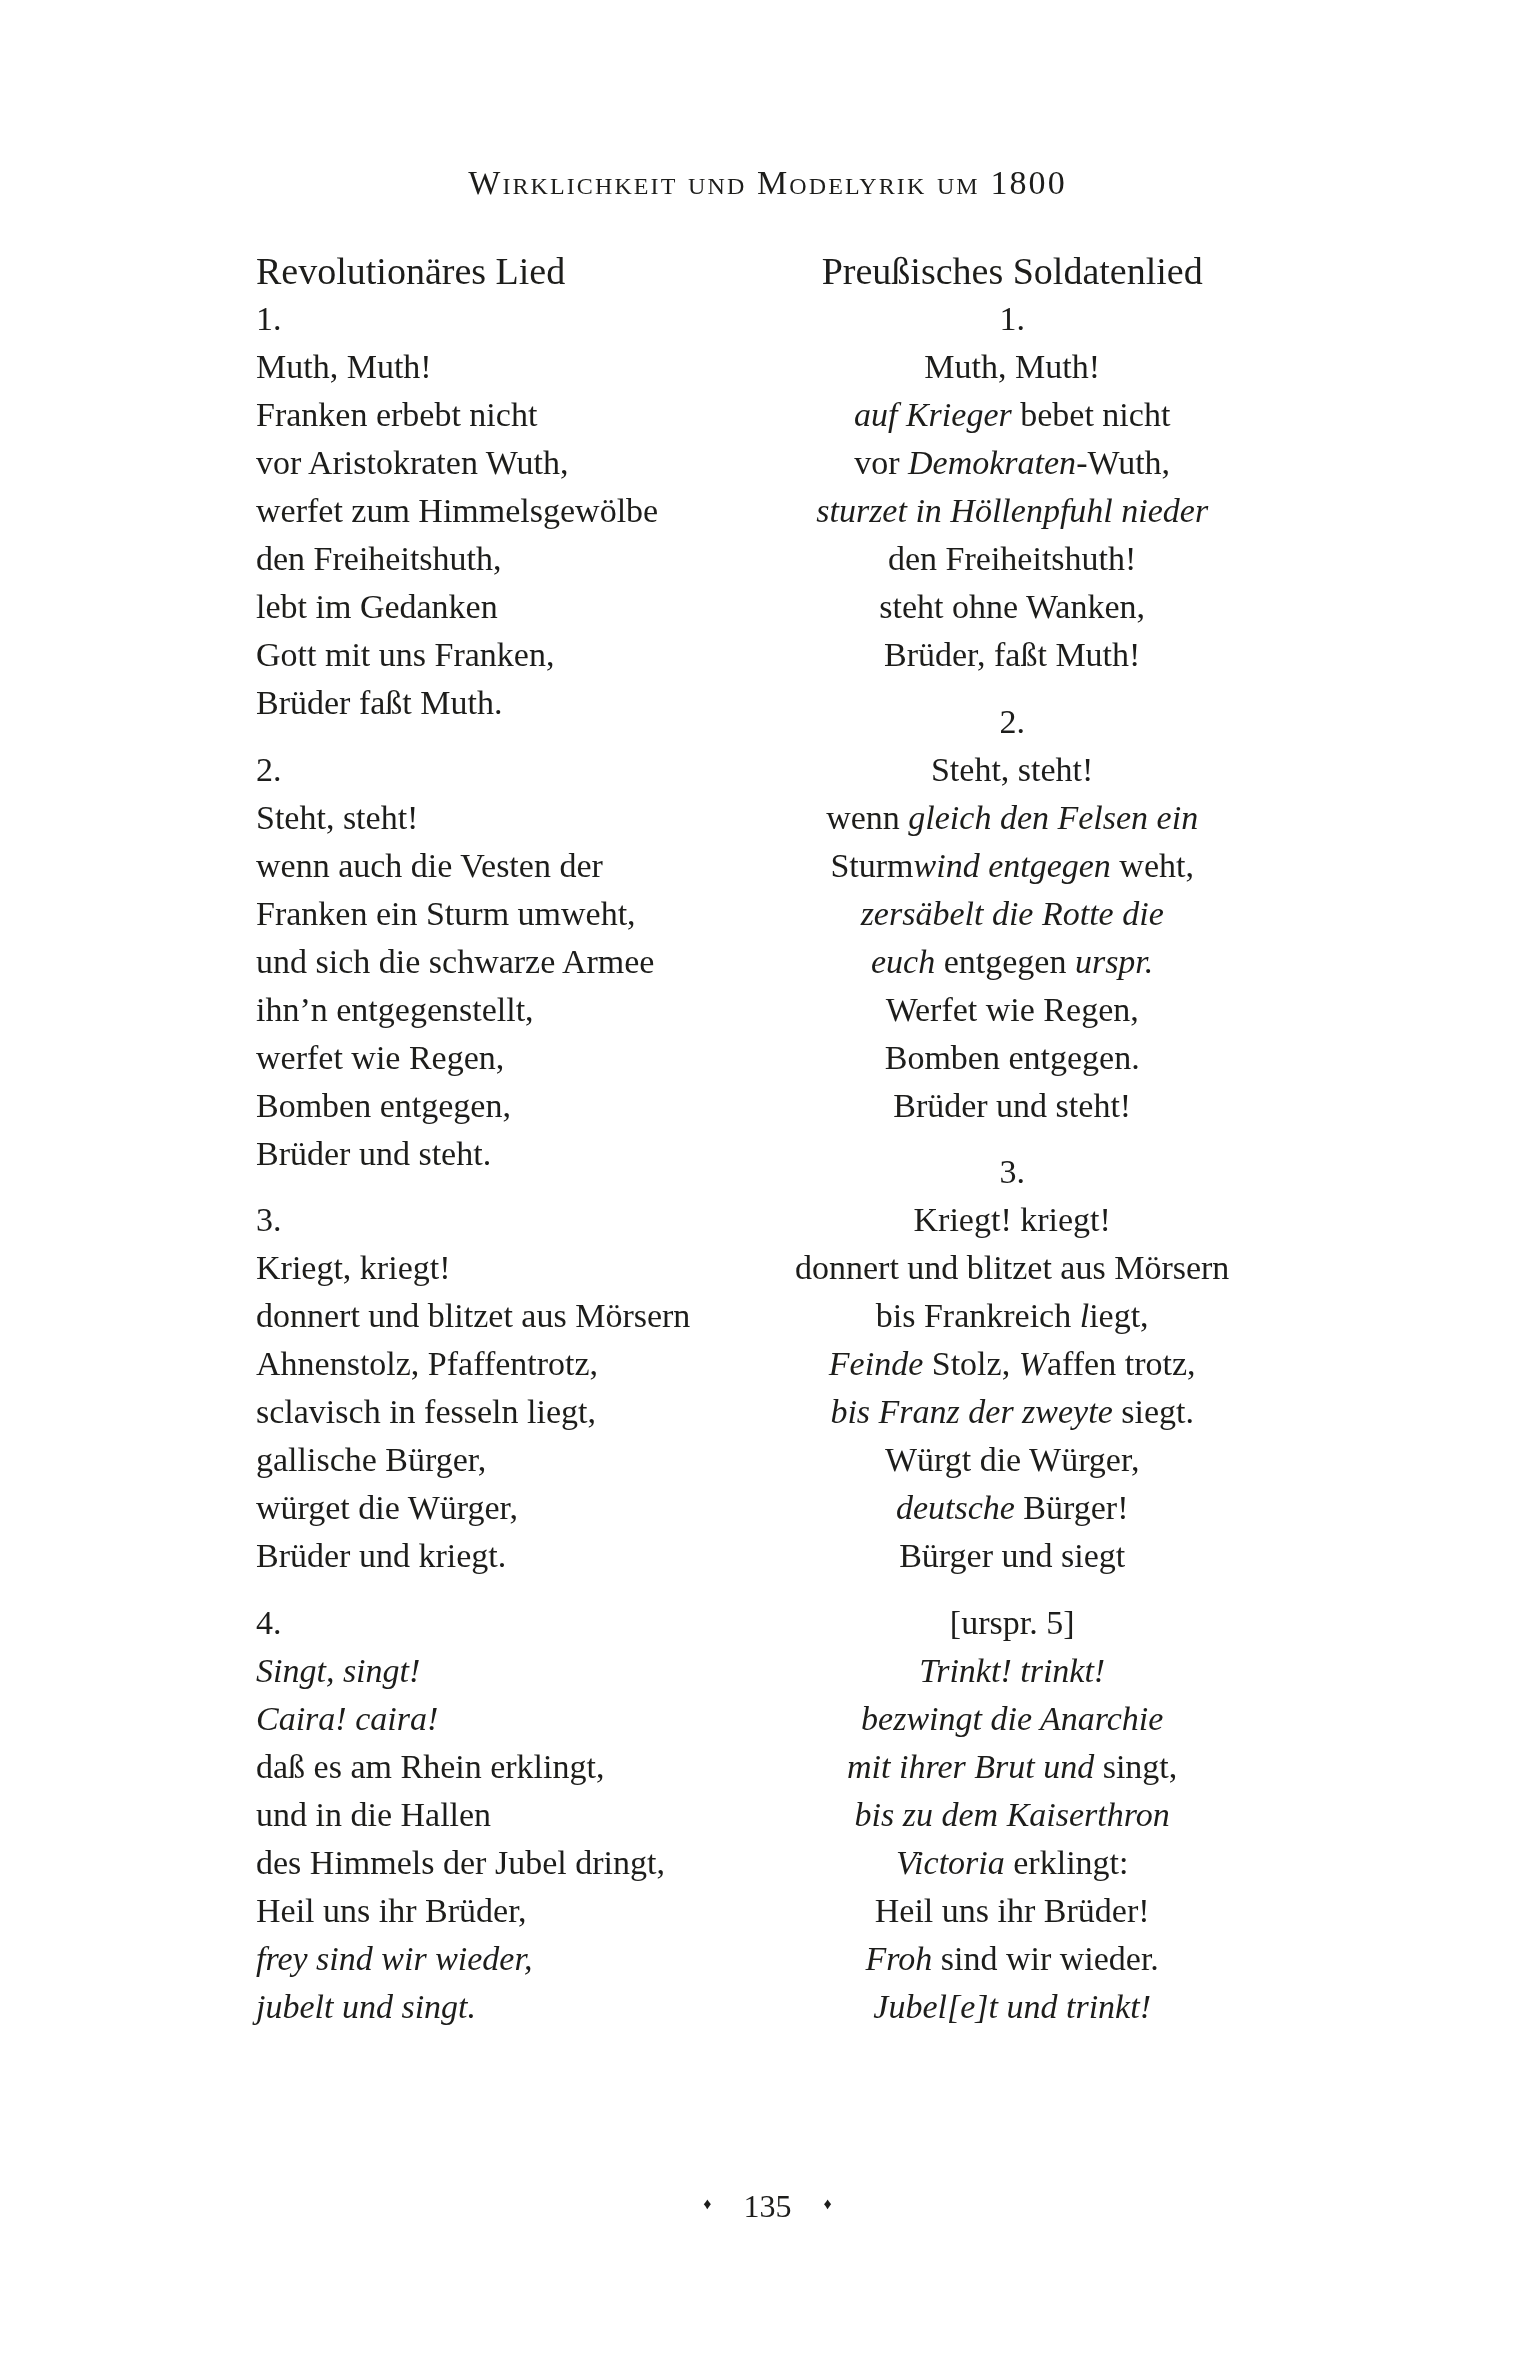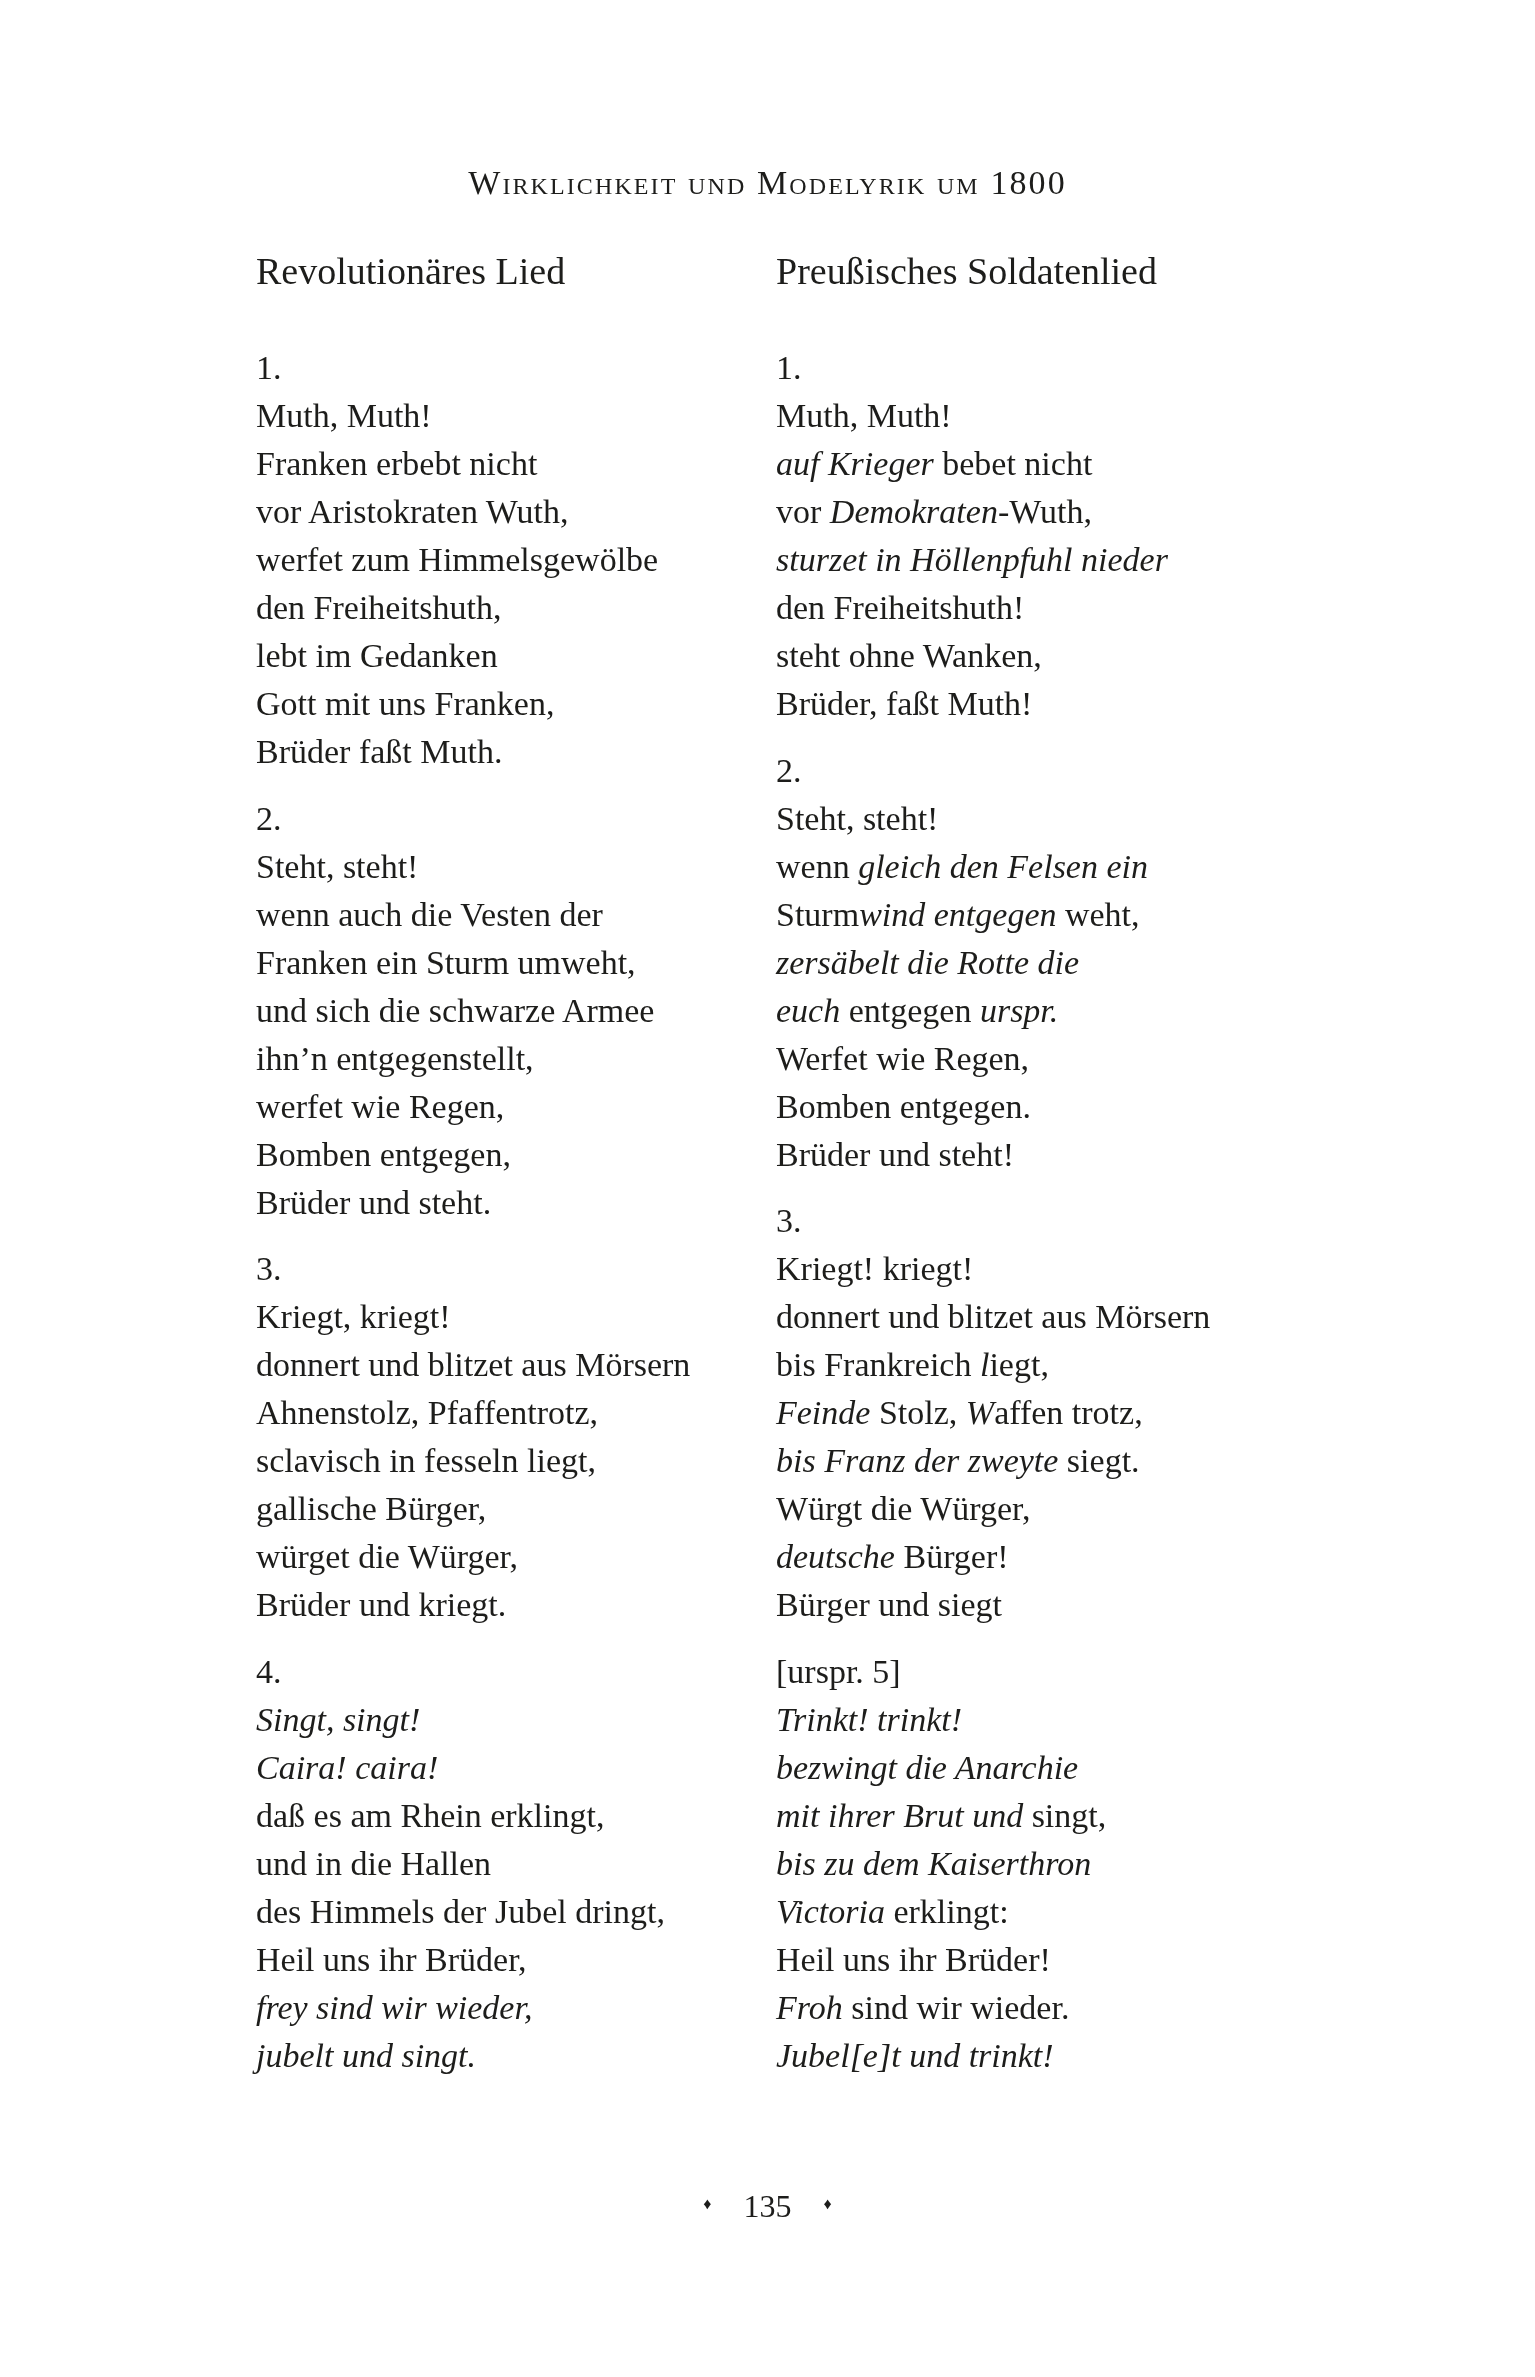--- a/index.html
+++ b/index.html
@@ -26,25 +26,24 @@
     font-variant: small-caps;
     font-size: 34px;
     letter-spacing: 2.1px;
     color: #1d1d1b;
   }
   .column {
     position: absolute;
     top: 247px;
   }
   .col-left  { left: 256px; }
-  .col-right { left: 776px; }
+  .col-right { left: 795px; text-align: center; }
   .col-title {
     font-size: 38px;
     line-height: 48px;
-    margin-bottom: 49px;
     white-space: nowrap;
   }
   .stanza { margin-bottom: 18.5px; }
   .line {
     font-size: 34px;
     line-height: 48px;
     white-space: nowrap;
   }
   .it { font-style: italic; }
   .footer {

